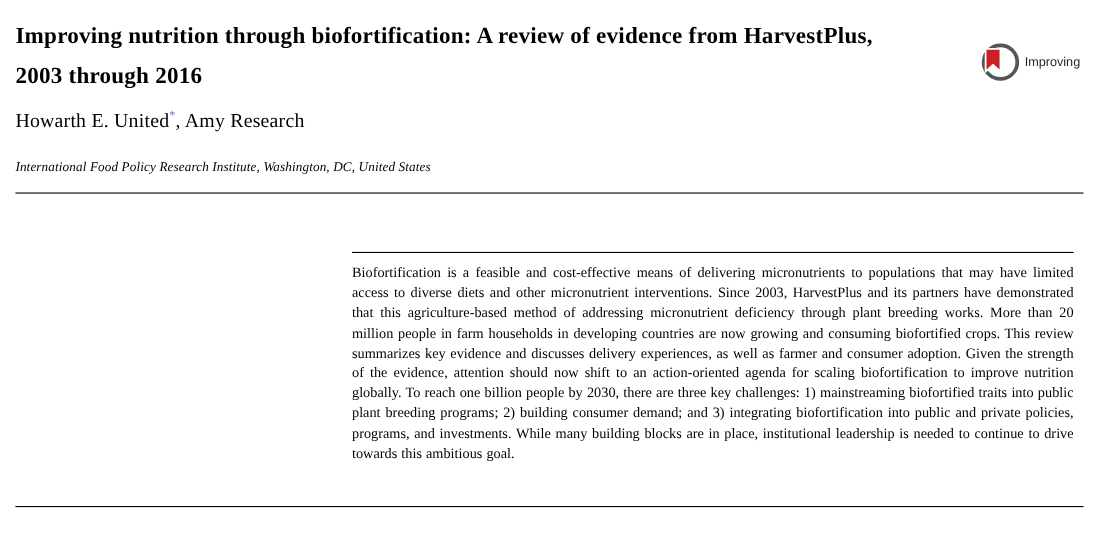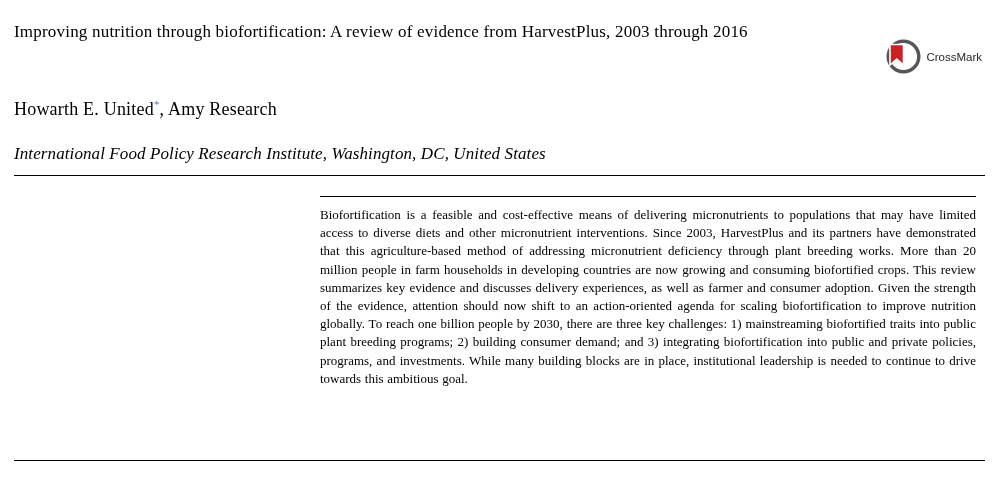--- a/index.html
+++ b/index.html
@@ -18,23 +18,23 @@
   .page {
     position: absolute;
     inset: 0;
   }
   .title {
     position: absolute;
     left: 14px;
     top: 14px;
     width: 820px;
     margin: 0;
-    font-size: 17px;
+    font-size: 21px;
     line-height: 36px;
-    font-weight: 400;
+    font-weight: 700;
     letter-spacing: 0.2px;
   }
   .crossmark {
     position: absolute;
     top: 36px;
     right: 18px;
     display: flex;
     align-items: center;
     gap: 3px;
     cursor: pointer;
@@ -55,21 +55,21 @@
     font-size: 11px;
     color: #4576b5;
     vertical-align: super;
     line-height: 0;
   }
   .affiliation {
     position: absolute;
     left: 14px;
     top: 144px;
     font-style: italic;
-    font-size: 17px;
+    font-size: 12px;
     letter-spacing: 0.1px;
   }
   .rule {
     position: absolute;
     left: 14px;
     right: 15px;
     margin: 0;
     border: 0;
     border-top: 1px solid #000000;
   }
@@ -87,35 +87,36 @@
     margin: 0 0 13px 0;
     font-weight: 400;
   }
   .abstract-text {
     border-top: 1px solid #000000;
     padding-top: 9px;
     font-size: 13px;
     line-height: 18.2px;
     text-align: justify;
     word-spacing: 0.4px;
+    margin-top: 33px;
   }
 </style>
 </head>
 <body>
 
 <div class="page">
 
   <h1 class="title">Improving nutrition through biofortification: A review of evidence from HarvestPlus, 2003 through 2016</h1>
 
   <div class="crossmark">
     <svg width="41" height="41" viewBox="0 0 41 41" aria-hidden="true">
       <circle cx="21.5" cy="20.5" r="15.3" fill="#ffffff" stroke="#55565a" stroke-width="3.4"></circle>
       <path d="M8 8.5 H21.5 V29 L14.75 23 L8 29 Z" fill="#cb2026" stroke="#ffffff" stroke-width="1.6"></path>
     </svg>
-    <span class="cm-label">CrossMark</span>
+    <span class="cm-label">Improving</span>
   </div>
 
   <div class="authors"><span>Howarth E. United</span><sup class="marker">*</sup><span>, </span><span>Amy Research</span></div>
 
   <div class="affiliation">International Food Policy Research Institute, Washington, DC, United States</div>
 
   <hr class="rule rule-top">
 
   <div class="abstract-col">
     <div class="abstract-text">Biofortification is a feasible and cost-effective means of delivering micronutrients to populations that may have limited access to diverse diets and other micronutrient interventions. Since 2003, HarvestPlus and its partners have demonstrated that this agriculture-based method of addressing micronutrient deficiency through plant breeding works. More than 20 million people in farm households in developing countries are now growing and consuming biofortified crops. This review summarizes key evidence and discusses delivery experiences, as well as farmer and consumer adoption. Given the strength of the evidence, attention should now shift to an action-oriented agenda for scaling biofortification to improve nutrition globally. To reach one billion people by 2030, there are three key challenges: 1) mainstreaming biofortified traits into public plant breeding programs; 2) building consumer demand; and 3) integrating biofortification into public and private policies, programs, and investments. While many building blocks are in place, institutional leadership is needed to continue to drive towards this ambitious goal.</div>

